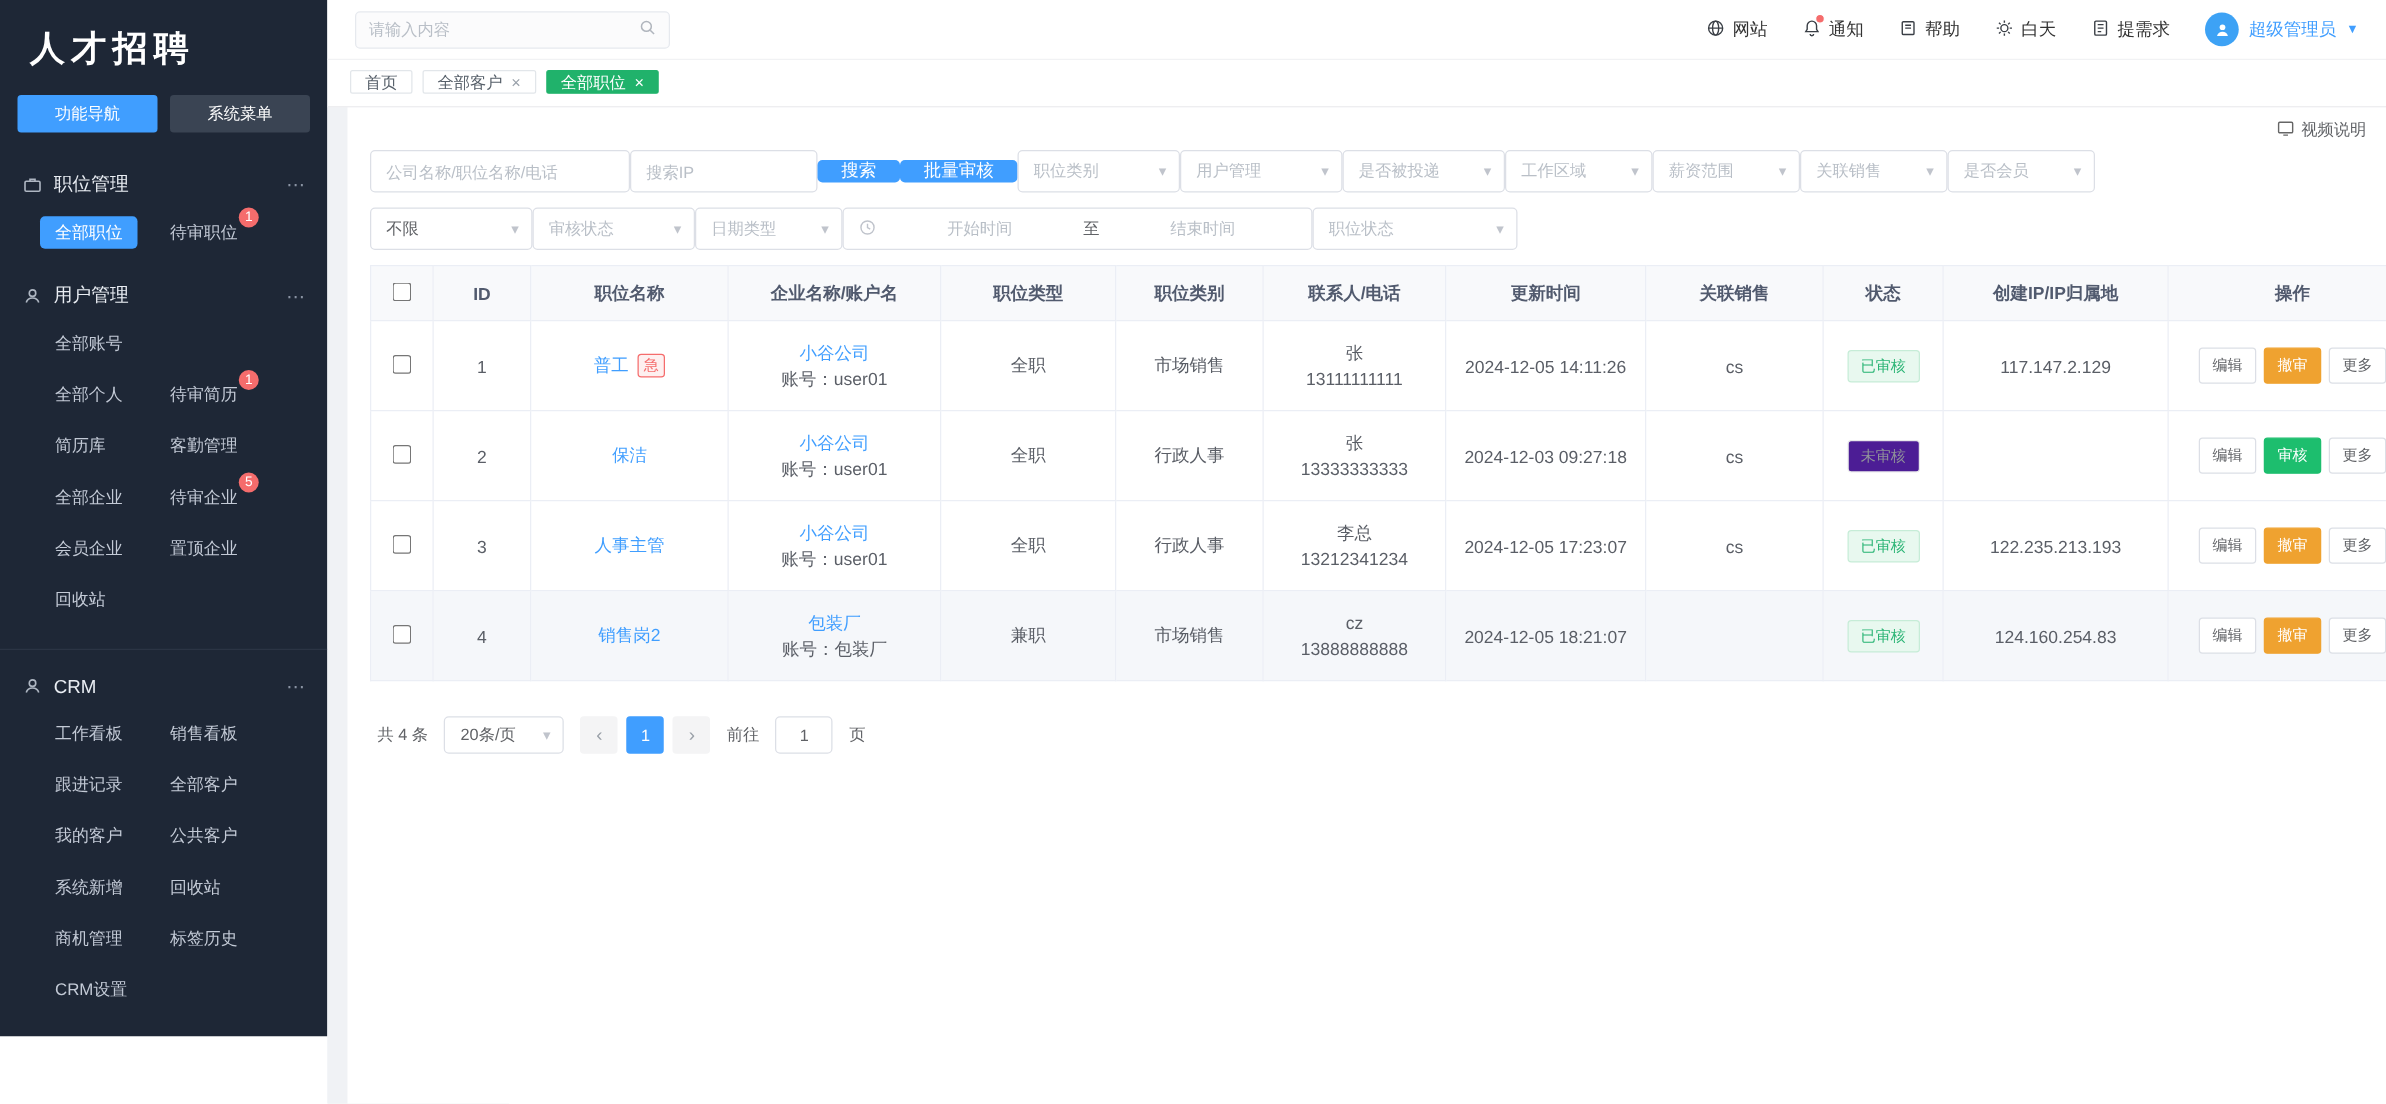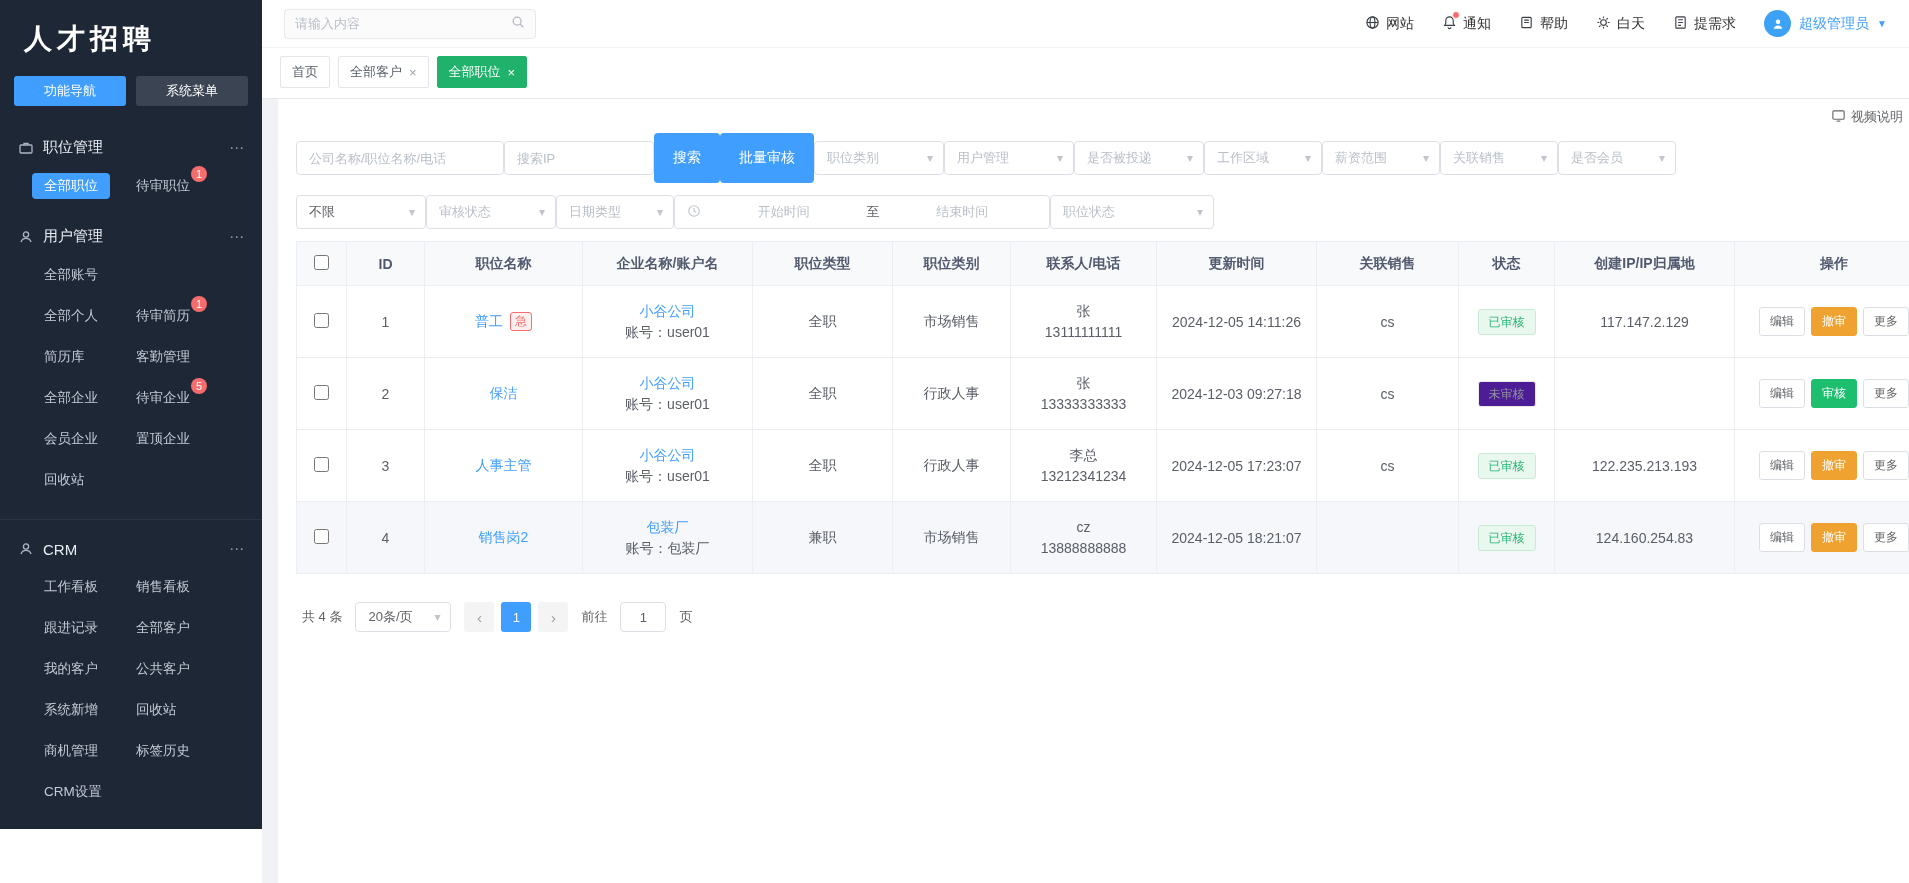--- a/index.html
+++ b/index.html
@@ -32,36 +32,36 @@
   .search-box input::placeholder{color:#b9bfc7}
   .topbar-right{margin-left:auto;display:flex;align-items:center;gap:28px}
   .tb-item{display:flex;align-items:flex-start;gap:6px;font-size:14px;color:#333;cursor:pointer;position:relative}
   .tb-dot{position:absolute;top:-4px;left:10px;width:8px;height:8px;background:#f56c6c;border-radius:50%;border:1px solid #fff}
   .tb-user{display:flex;align-items:center;gap:8px;cursor:pointer}
   .avatar{width:27px;height:27px;border-radius:50%;background:#3da2f5;display:flex;align-items:center;justify-content:center}
   .user-name{color:#409eff;font-size:14px}
   .user-caret{color:#409eff;font-size:10px}
 
   .tags-row{background:#fff;padding:8px 18px 10px;display:flex;gap:8px;flex:none;border-bottom:1px solid #e9e9eb}
-  .tag{height:32px;display:inline-flex;align-items:center;gap:7px;padding:0 11px;border:1px solid #e2e6ea;background:#fff;color:#57606a;font-size:13px;border-radius:2px;cursor:pointer}
+  .tag{height:19px;display:inline-flex;align-items:center;gap:7px;padding:0 11px;border:1px solid #e2e6ea;background:#fff;color:#57606a;font-size:13px;border-radius:2px;cursor:pointer}
   .tag .tag-close{font-size:13px;color:#9aa2ab;cursor:pointer;line-height:1}
   .tag.active{background:#20b26b;border-color:#20b26b;color:#fff}
   .tag.active .tag-close{color:#fff}
 
   .content{flex:1;min-height:0;display:flex;padding-left:16px;background:#f0f2f5}
   .panel{flex:1;background:#fff;position:relative;padding:34px 18px 0;overflow:hidden}
-  .video-link{position:absolute;top:9px;right:6px;display:flex;align-items:flex-end;gap:5px;color:#606266;font-size:13px;cursor:pointer;white-space:nowrap}
+  .video-link{position:absolute;top:9px;right:16px;display:flex;align-items:flex-end;gap:5px;color:#606266;font-size:13px;cursor:pointer;white-space:nowrap}
 
   
   .filter-row{display:flex;margin-bottom:12px;align-items:center}
   .f-input{height:34px;border:1px solid #dcdfe6;border-radius:4px;padding:0 12px;font-size:13px;color:#606266;outline:none;font-family:inherit}
   .f-input::placeholder{color:#b9bfc7}
   .f-input.w1{width:208px}
   .f-input.w2{width:150px}
-  .btn{height:50px;padding:0 19px;border:none;border-radius:4px;background:#409eff;color:#fff;font-size:14px;cursor:pointer}
+  .btn{height:18px;padding:0 19px;border:none;border-radius:4px;background:#409eff;color:#fff;font-size:14px;cursor:pointer}
   .select{height:34px;min-width:130px;border:1px solid #dcdfe6;border-radius:4px;padding:0 26px 0 12px;display:inline-flex;align-items:center;color:#b9bfc7;font-size:13px;position:relative;background:#fff;cursor:pointer}
   .select::after{content:"▾";position:absolute;right:10px;color:#c0c4cc;font-size:12px}
   .select.has-value{color:#606266}
   .select.narrow{min-width:118px}
   .select.wide{min-width:164px}
   .date-range{height:34px;width:376px;border:1px solid #dcdfe6;border-radius:4px;display:flex;align-items:center;gap:8px;padding:0 12px;background:#fff;color:#b9bfc7;font-size:13px;cursor:pointer}
   .date-range .dr-part{flex:1;text-align:center}
   .date-range .dr-sep{color:#606266}
 
   

